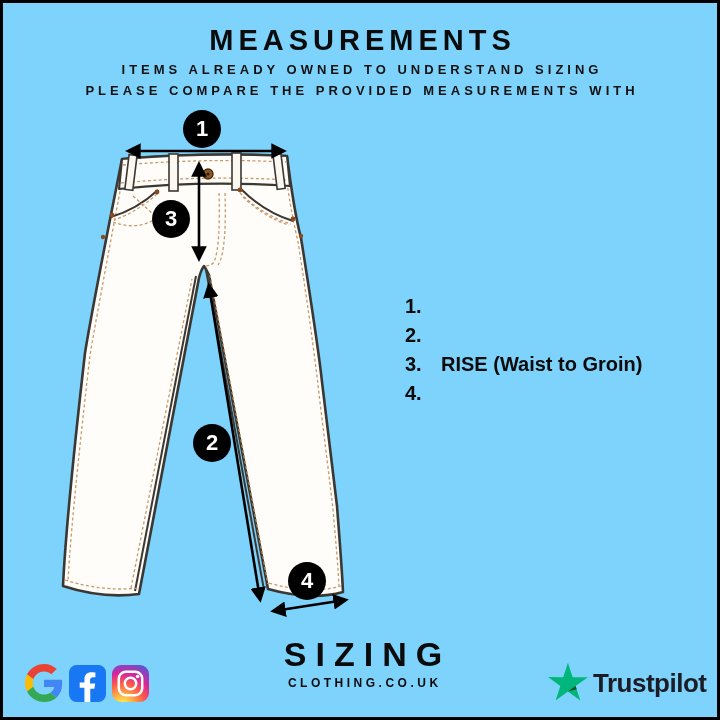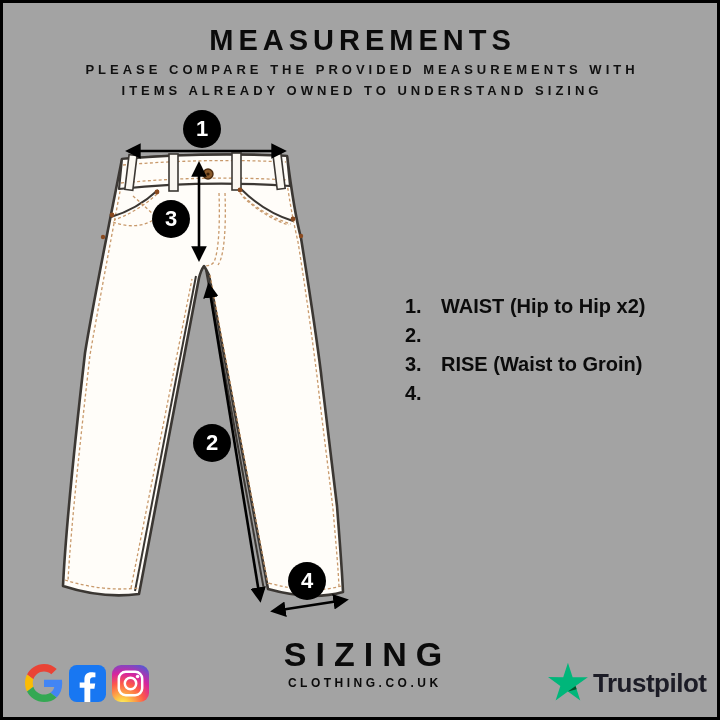--- a/index.html
+++ b/index.html
@@ -1,19 +1,19 @@
 <!DOCTYPE html>
 <html><head>
 <meta charset="utf-8">
 <style>
   html,body{margin:0;padding:0;background:#888;}
   .page{
     position:relative;
     width:720px;height:720px;
-    background:#a3a3a3;
+    background:#7dd3fc;
     border:3px solid #000;
     box-sizing:border-box;
     overflow:hidden;
     font-family:"Liberation Sans", sans-serif;
     color:#0c0c0c;
   }
   
   .title{
     position:absolute;top:21px;left:0;right:0;
     text-align:center;
@@ -55,22 +55,22 @@
   .trustpilot{position:absolute;left:545px;top:659px;display:flex;align-items:center;text-align:right;}
   .trustpilot-text{font-size:26px;font-weight:600;color:#1c1c26;letter-spacing:-0.5px;margin-left:5px;}
 </style>
 </head>
 <body>
 
 <div class="page">
 
   <div class="title">MEASUREMENTS</div>
   <div class="subtitle">
+    <div>ITEMS ALREADY OWNED TO UNDERSTAND SIZING</div>
     <div>PLEASE COMPARE THE PROVIDED MEASUREMENTS WITH</div>
-    <div>ITEMS ALREADY OWNED TO UNDERSTAND SIZING</div>
   </div>
 
   <svg class="jeans-svg" viewBox="0 0 340 530">
     <defs>
       <marker id="ah" viewBox="0 0 10 10" refX="7.5" refY="5" markerWidth="6" markerHeight="6" orient="auto-start-reverse">
         <path d="M0,0 L10,5 L0,10 z" fill="#000"></path>
       </marker>
     </defs>
 
     <g>
@@ -145,21 +145,20 @@
   </svg>
 
   <div class="marker marker-1">1</div>
   <div class="marker marker-3">3</div>
   <div class="marker marker-2">2</div>
   <div class="marker marker-4">4</div>
 
   <div class="legend">
     <div class="legend-row">
       <span class="legend-num">1.</span>
-      <span class="legend-label">WAIST (Hip to Hip x2)</span>
     </div>
     <div class="legend-row">
       <span class="legend-num">2.</span>
     </div>
     <div class="legend-row">
       <span class="legend-num">3.</span>
       <span class="legend-label">RISE (Waist to Groin)</span>
     </div>
     <div class="legend-row">
       <span class="legend-num">4.</span>

